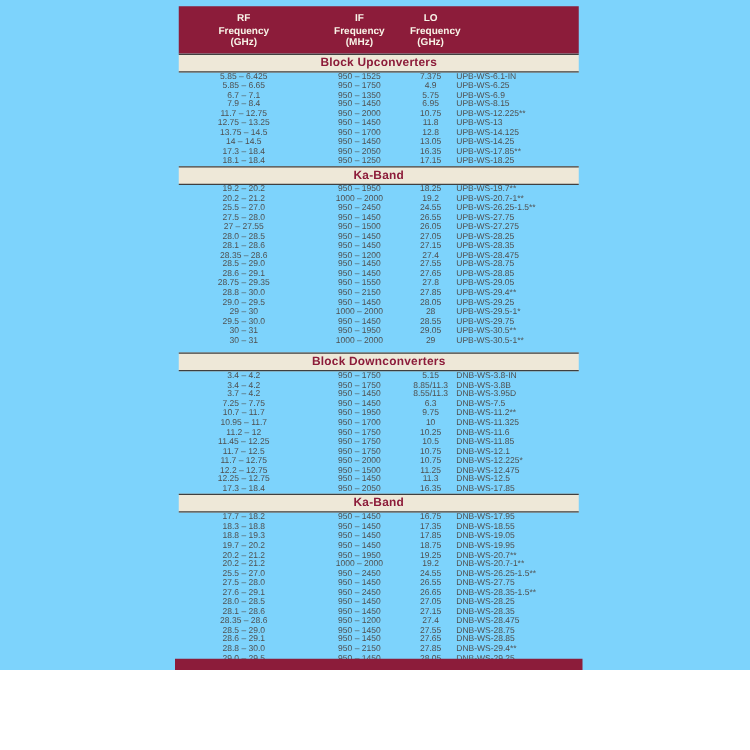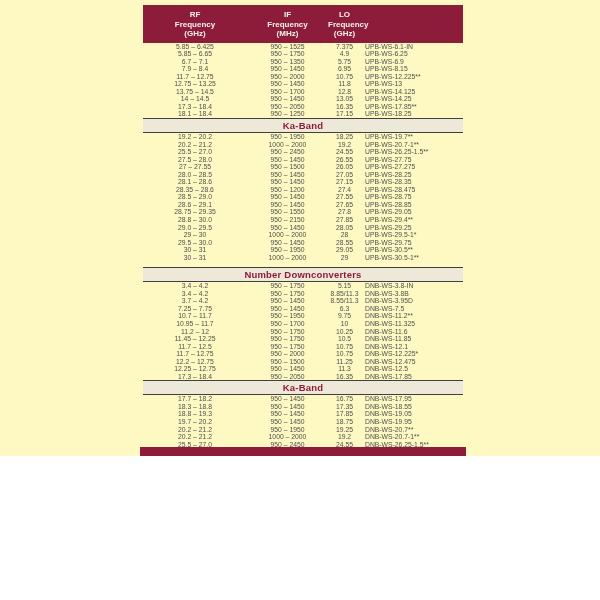--- a/index.html
+++ b/index.html
@@ -1,16 +1,16 @@
 <!DOCTYPE html>
 <html><head>
 <meta charset="utf-8">
 <style>
   html,body{margin:0;padding:0;background:#ffffff;}
-  .page{position:relative;width:600px;height:456px;background:#fef9c3;overflow:hidden;
+  .page{position:relative;width:600px;height:536px;background:#7dd3fc;overflow:hidden;
         font-family:"Liberation Sans",sans-serif;}
   .spec-table{position:absolute;left:143px;top:5px;width:320px;}
   .thead{display:grid;grid-template-columns:104px 81px 33px 1fr;align-items:center;
          background:#8C1C3A;color:#F8F3E7;font-weight:bold;font-size:8px;
          text-align:center;padding:5px 0 4px 0;}
   .th{white-space:pre-line;line-height:9.5px;}
   .section-band{background:#EEE8D8;border-top:1px solid #3F3F3F;border-bottom:1px solid #3F3F3F;
                 color:#8C1C3A;font-weight:bold;font-size:9.5px;text-align:center;
                 height:13px;line-height:13px;letter-spacing:.2px;}
   .section-gap{height:6px;}
@@ -32,20 +32,21 @@
 Frequency
 (GHz)</div>
       <div class="th">IF
 Frequency
 (MHz)</div>
       <div class="th">LO
 Frequency
 (GHz)</div>
     </div>
     <div>
+        <div class="section-band">Block Upconverters</div>
         <div class="data-row">
           <div class="c">5.85 – 6.425</div>
           <div class="c">950 – 1525</div>
           <div class="c">7.375</div>
           <div class="c-model">UPB-WS-6.1-IN</div>
         </div>
         <div class="data-row">
           <div class="c">5.85 – 6.65</div>
           <div class="c">950 – 1750</div>
           <div class="c">4.9</div>
@@ -196,21 +197,21 @@
           <div class="c">29.05</div>
           <div class="c-model">UPB-WS-30.5**</div>
         </div>
         <div class="data-row">
           <div class="c">30 – 31</div>
           <div class="c">1000 – 2000</div>
           <div class="c">29</div>
           <div class="c-model">UPB-WS-30.5-1**</div>
         </div>
         <div class="section-gap"></div>
-        <div class="section-band">Number Downconverters</div>
+        <div class="section-band">Block Downconverters</div>
         <div class="data-row">
           <div class="c">3.4 – 4.2</div>
           <div class="c">950 – 1750</div>
           <div class="c">5.15</div>
           <div class="c-model">DNB-WS-3.8-IN</div>
         </div>
         <div class="data-row">
           <div class="c">3.4 – 4.2</div>
           <div class="c">950 – 1750</div>
           <div class="c">8.85/11.3</div>

